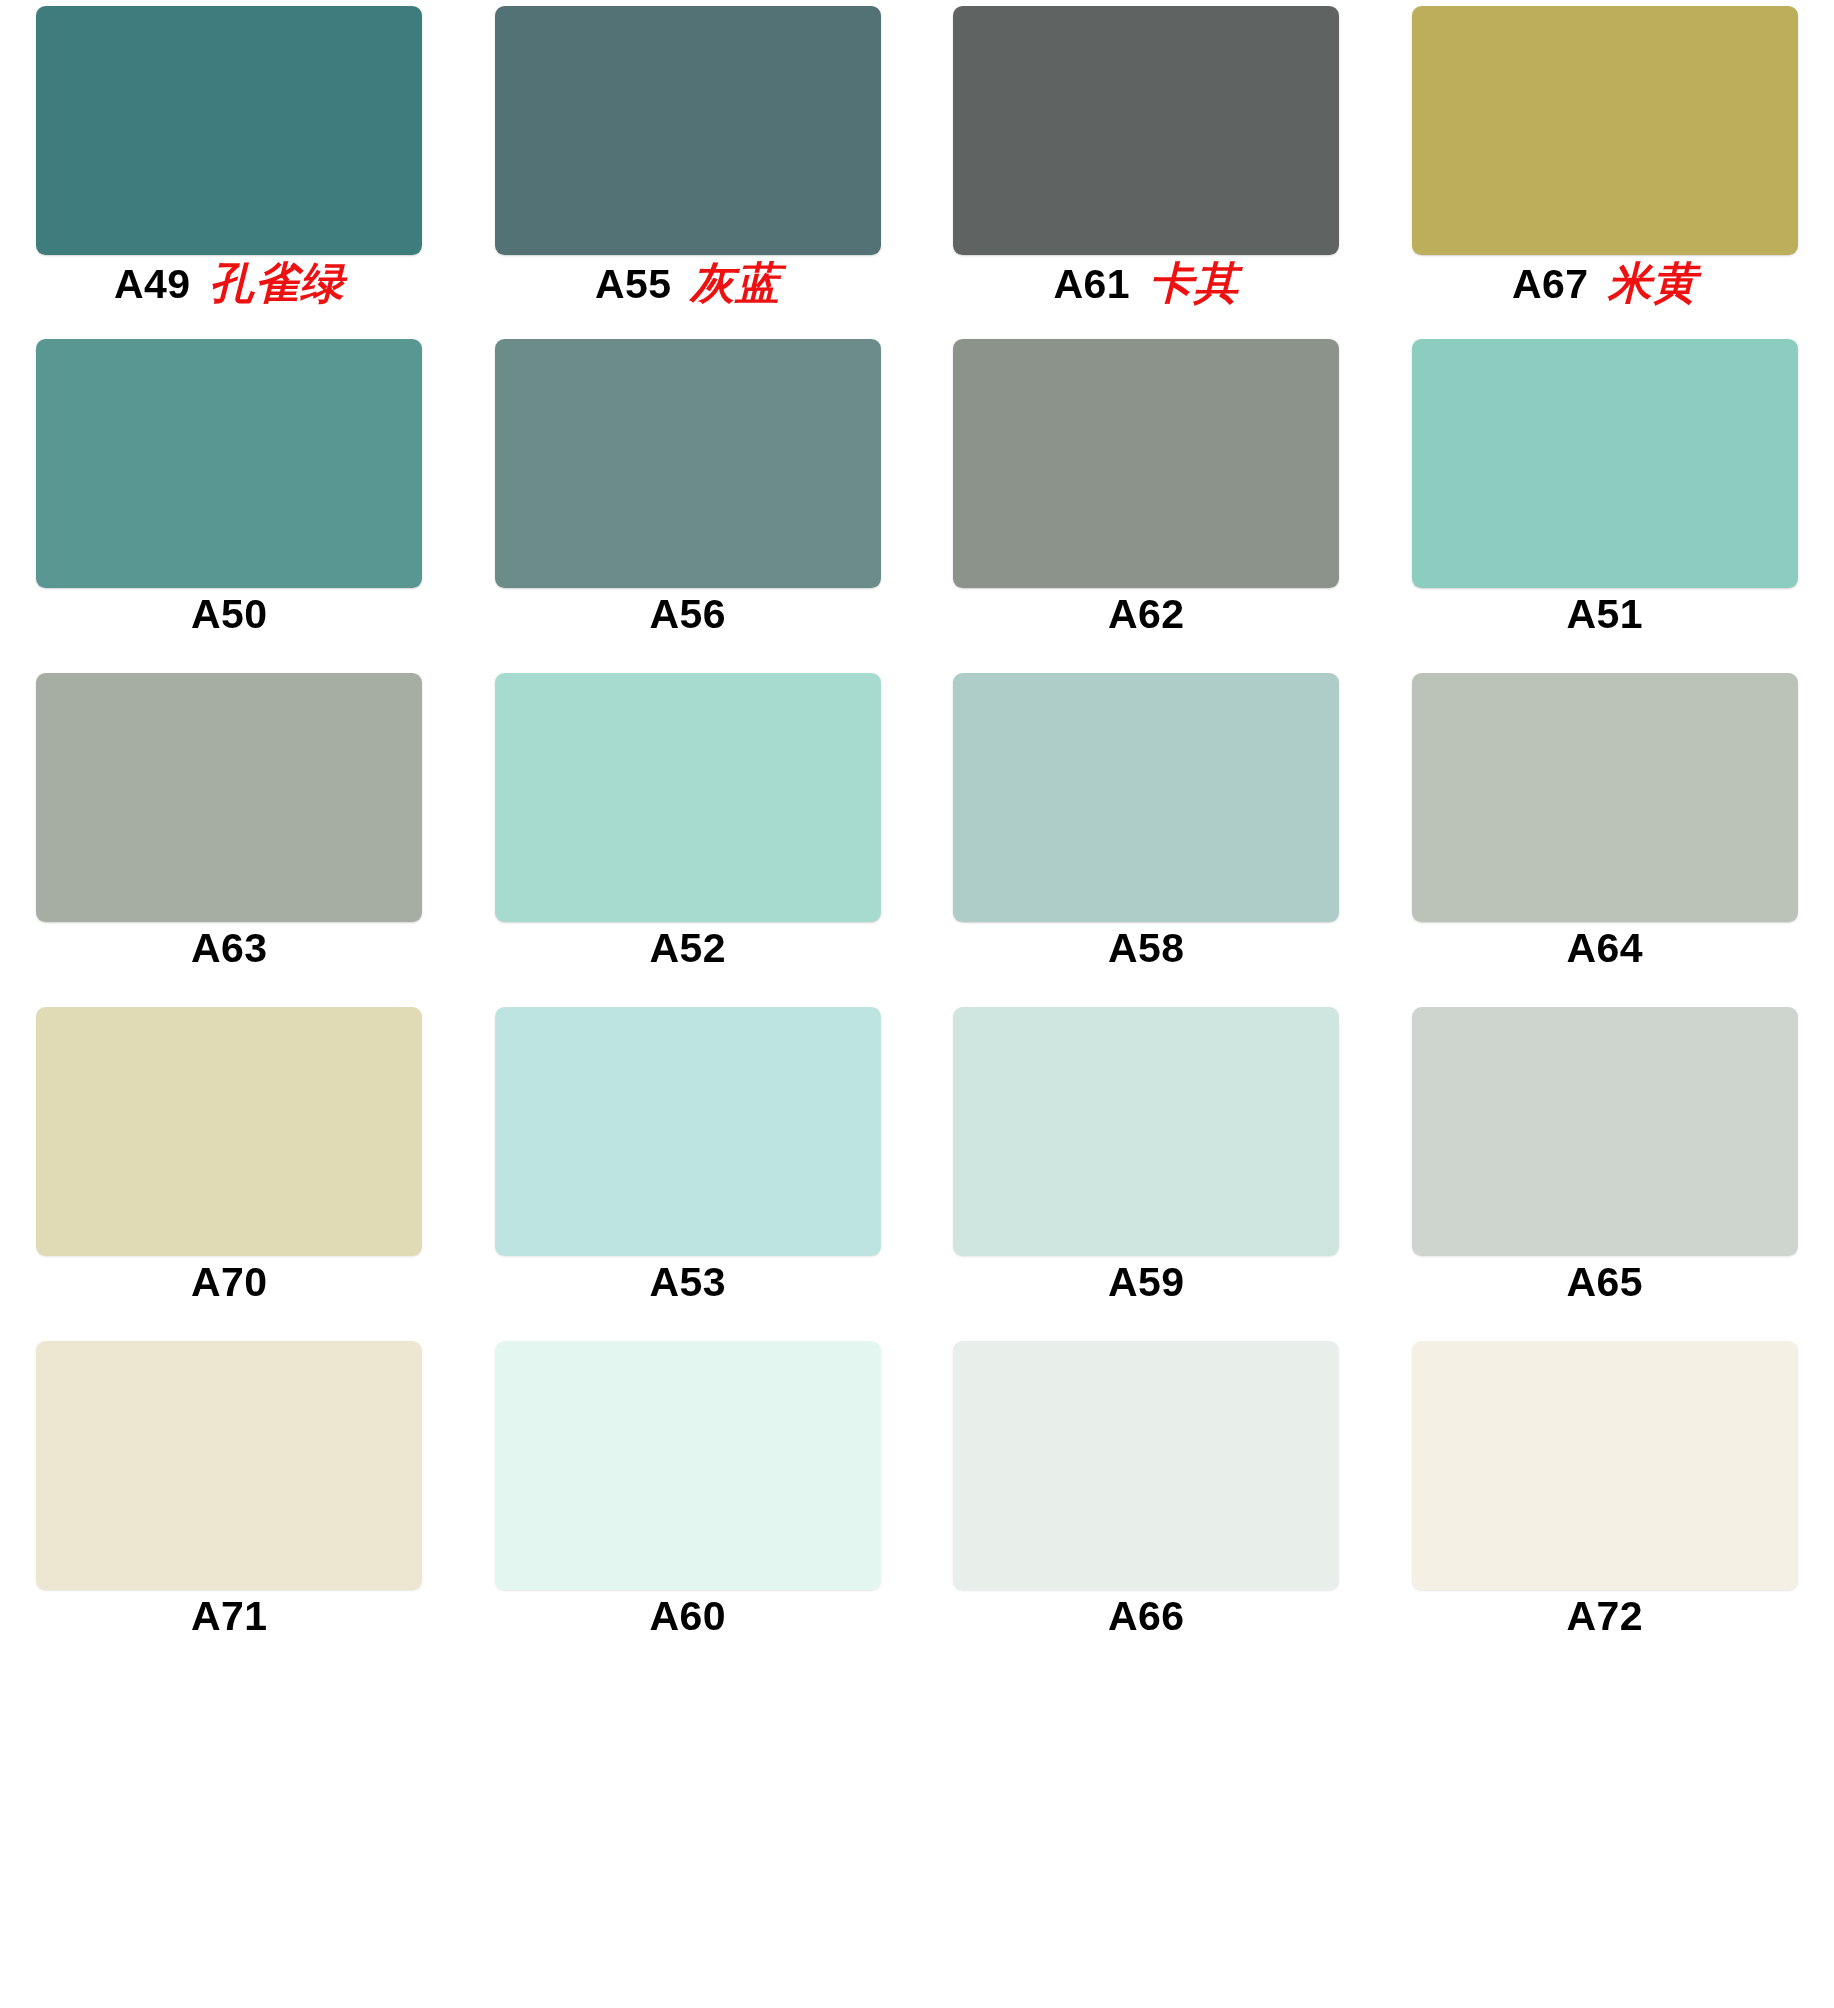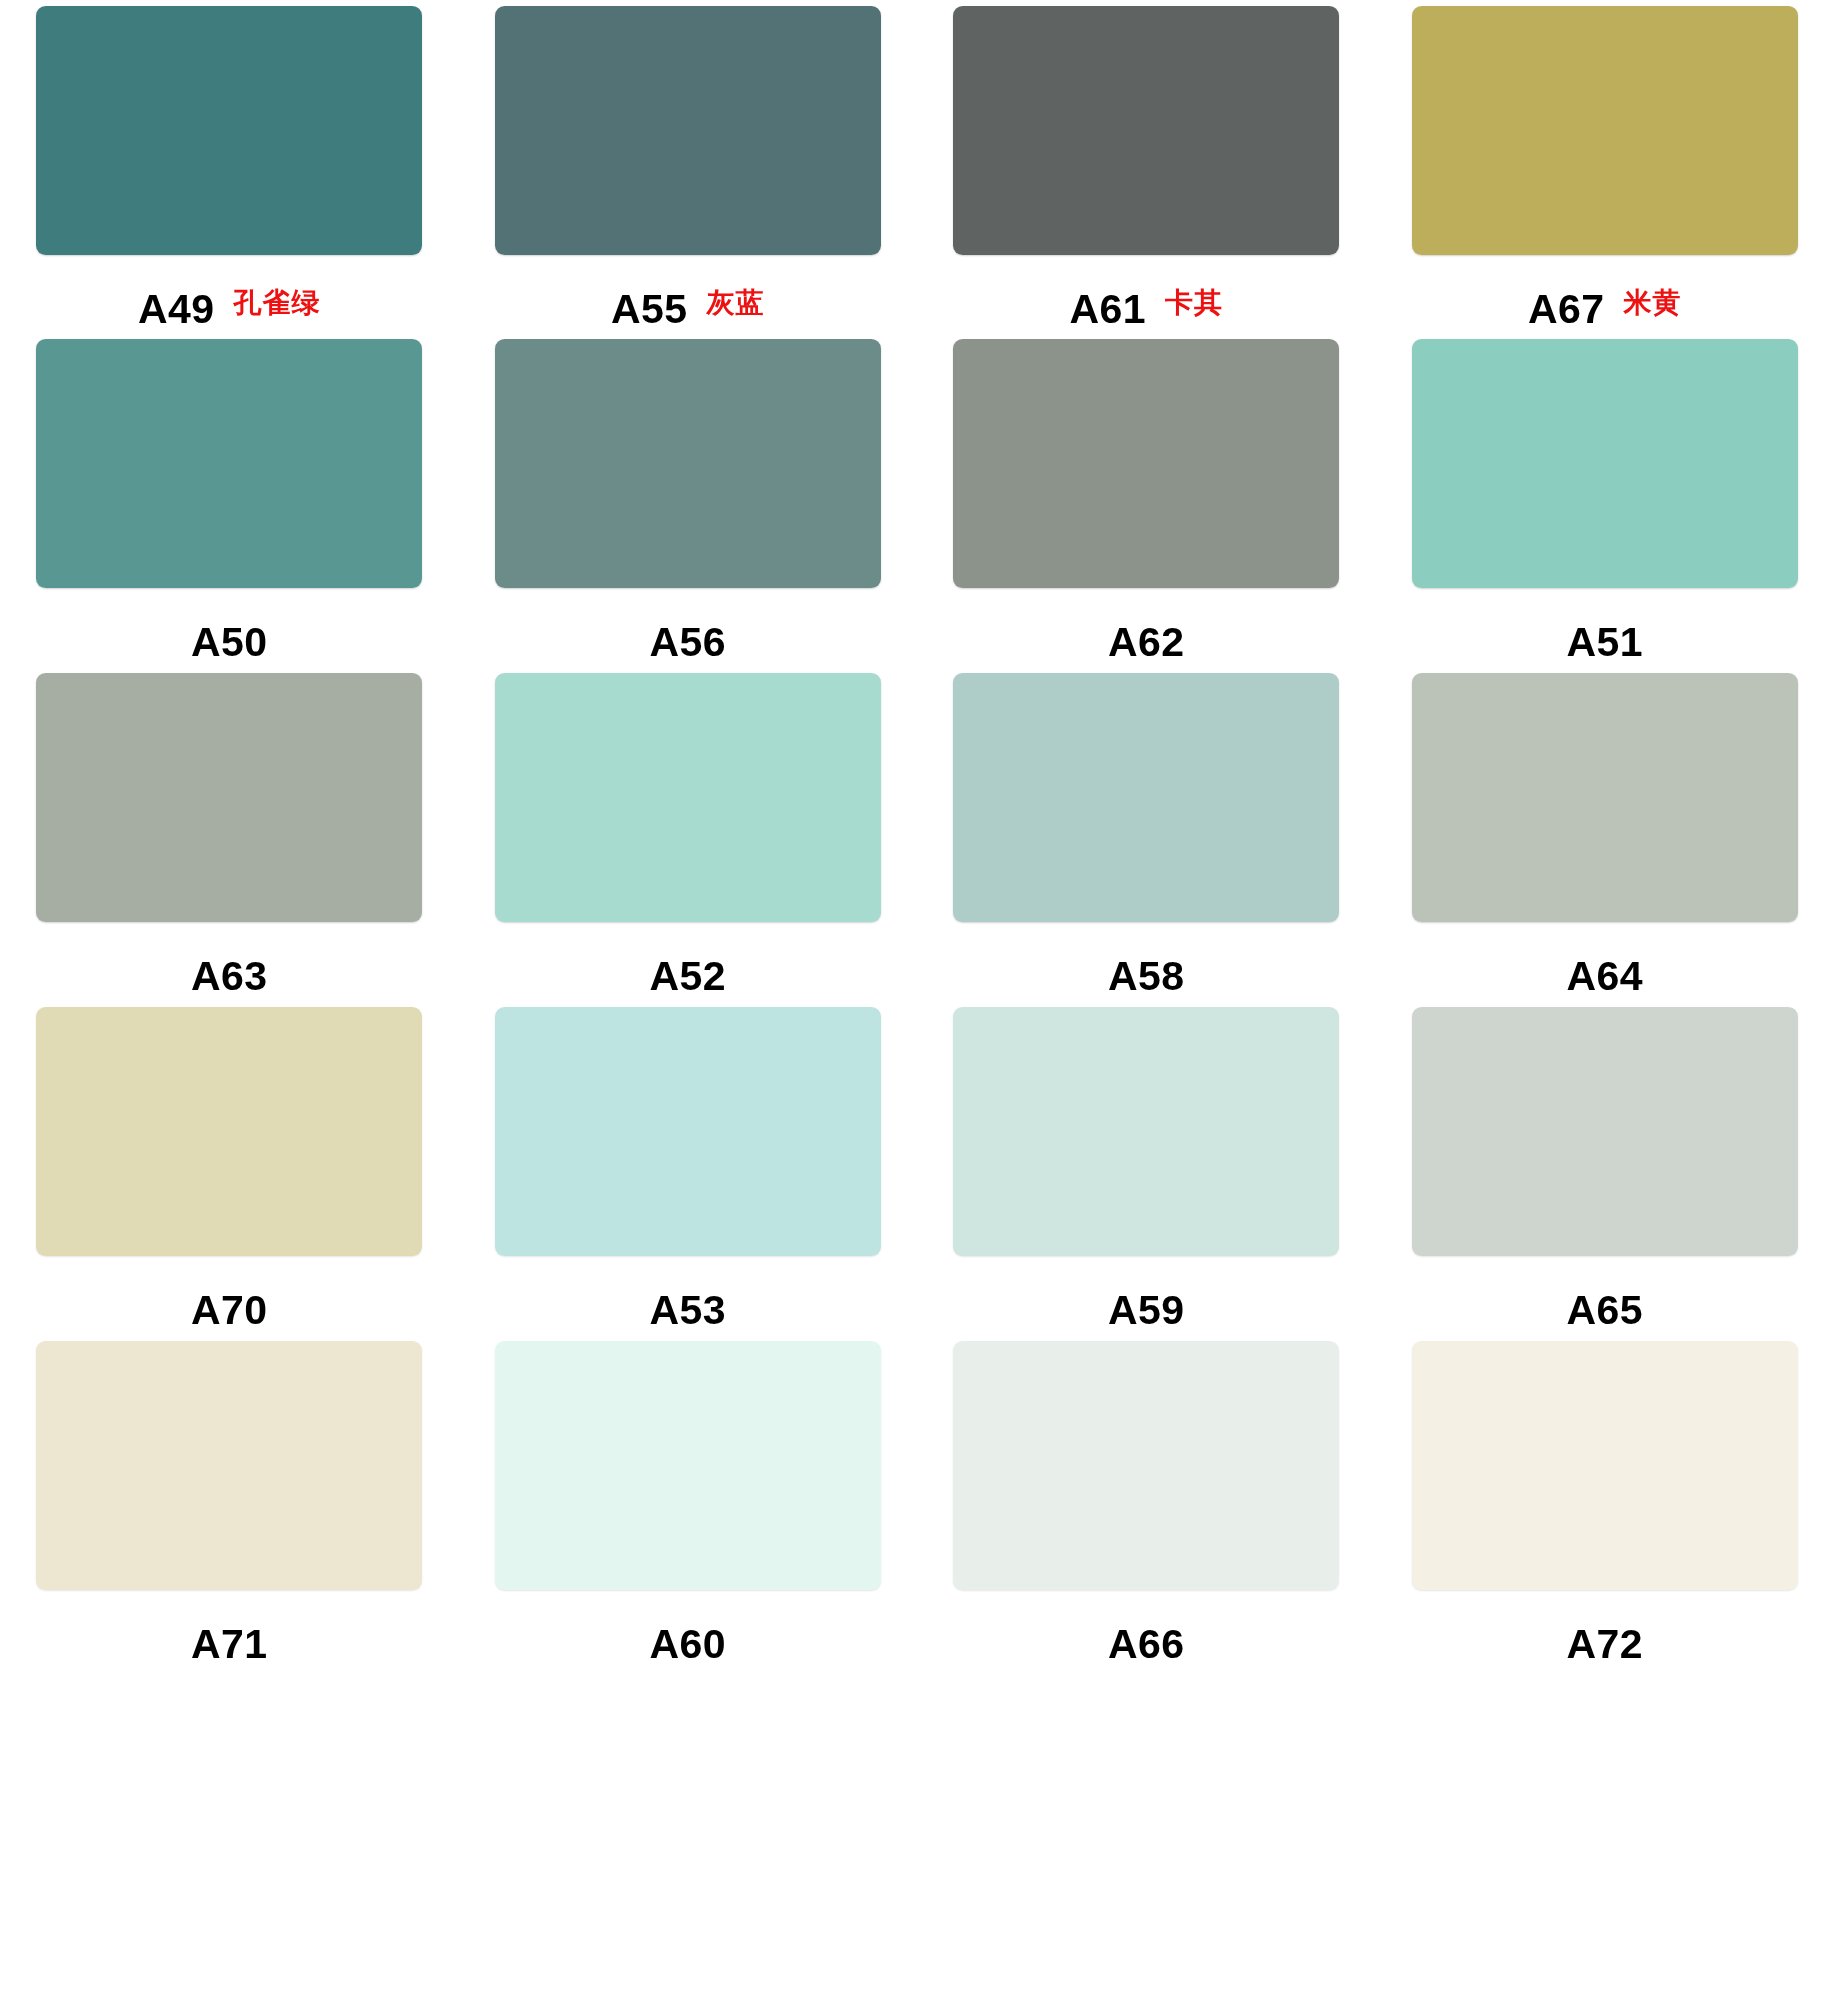--- a/index.html
+++ b/index.html
@@ -36,39 +36,40 @@
     width: 386px;
     height: 249px;
     border-radius: 9.7px;
     box-shadow: 0 1px 1.9px rgba(0,0,0,0.18);
     flex: 0 0 auto;
   }
   .chip.light-edge {
     box-shadow: 0 1px 1.9px rgba(0,0,0,0.10);
   }
   .caption {
-    margin-top: 34px;
+    margin-top: 6px;
     display: flex;
-    align-items: flex-start;
+    align-items: flex-end;
     justify-content: center;
     gap: 19px;
     line-height: 1;
     white-space: nowrap;
   }
   .code {
     font-size: 41px;
     font-weight: bold;
     color: #000000;
     letter-spacing: 0.5px;
   }
   .cn-name {
-    font-size: 28px;
+    font-size: 44px;
     font-weight: bold;
     color: #ee1111;
     letter-spacing: 1px;
+    font-style: italic;
   }
   .cn-name:empty {
     display: none;
   }
 </style>
 </head>
 <body>
 
 <main id="palette-grid">
     <div class="swatch-cell">

